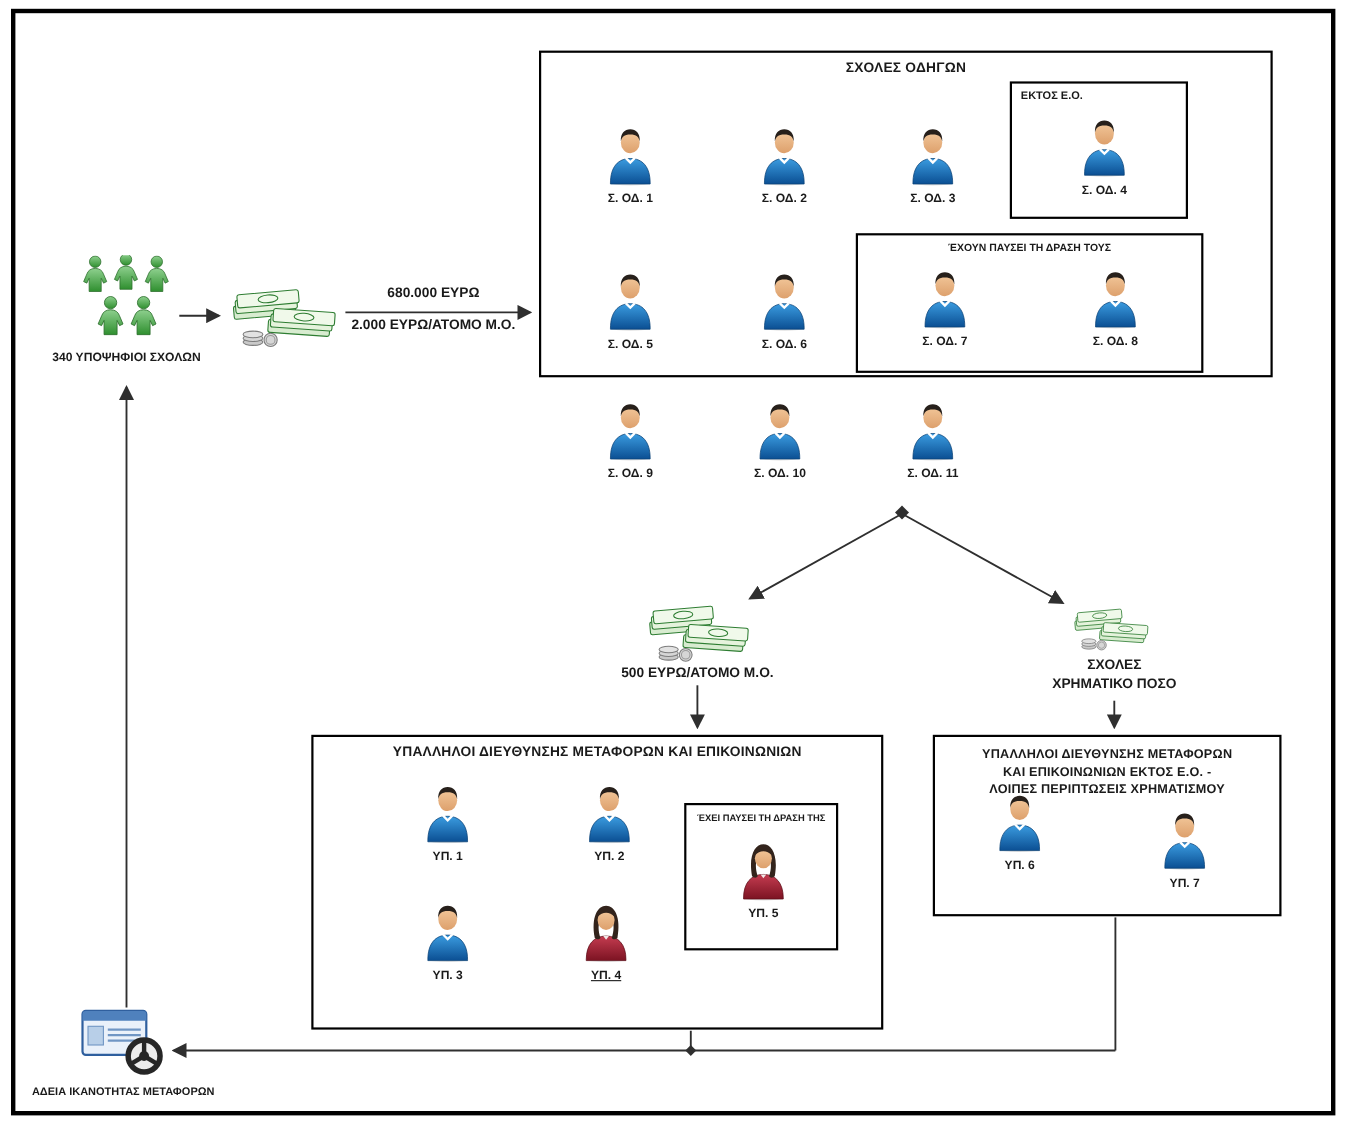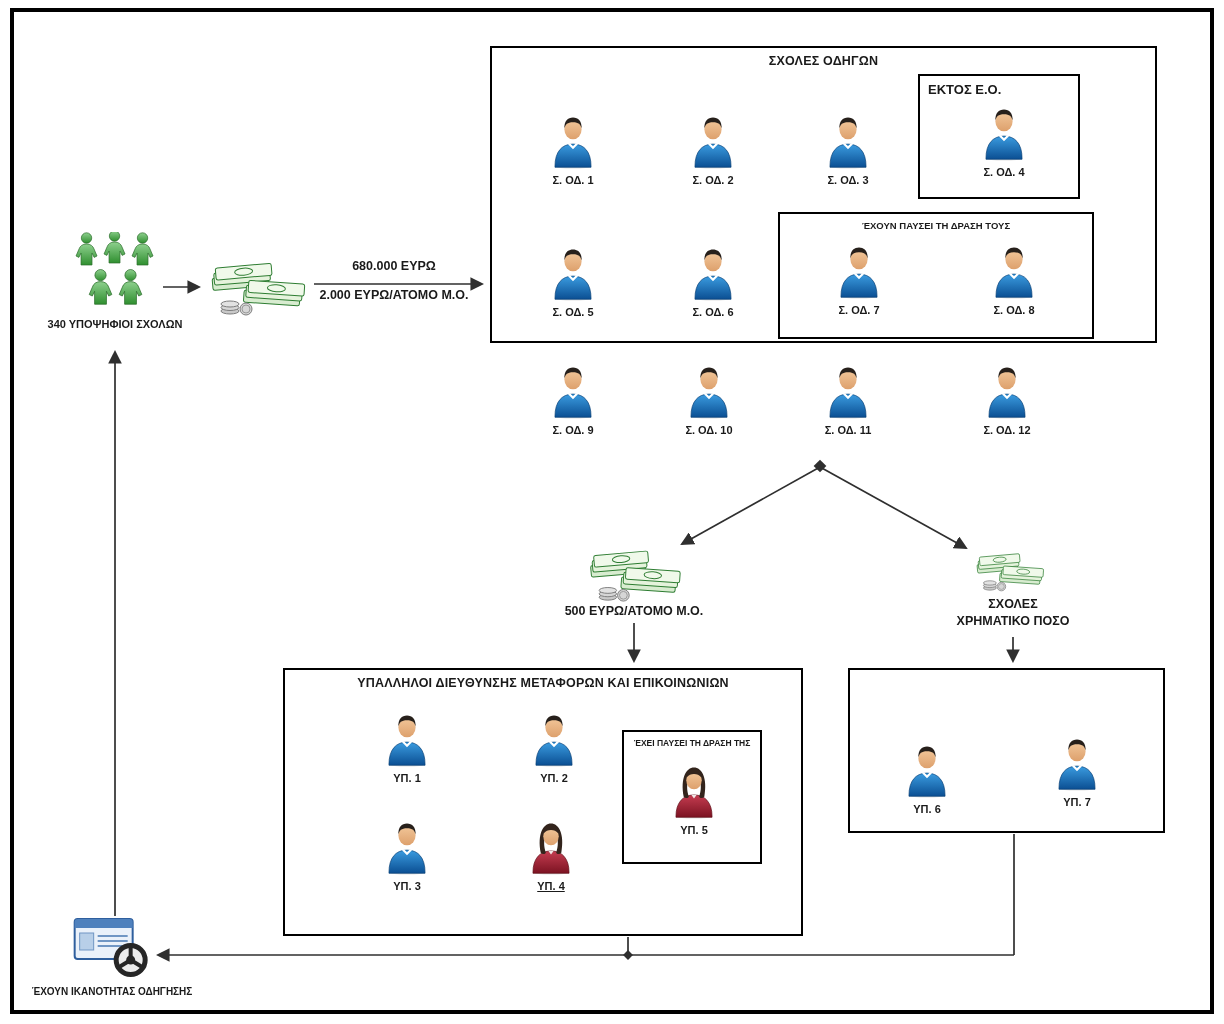--- a/index.html
+++ b/index.html
@@ -7,21 +7,21 @@
   body { font-family: "Liberation Sans", sans-serif; color: #1a1a1a; }
   .canvas { position: relative; width: 1224px; height: 1024px; background: #fff; overflow: hidden; }
   .frame { position: absolute; left: 10px; top: 8px; width: 1204px; height: 1006px; border: 4px solid #000; z-index: 0; }
   .connectors { position: absolute; left: 0; top: 0; z-index: 1; pointer-events: none; }
 
   .box { position: absolute; border: 2.5px solid #000; background: transparent; z-index: 2; }
   .box-title { text-align: center; font-weight: bold; font-size: 12.5px; padding-top: 6px; letter-spacing: .2px; white-space: nowrap; }
   .box-title.multi { white-space: normal; line-height: 16px; padding-top: 8px; }
   .subbox { position: absolute; border: 2px solid #000; background: transparent; }
   .sub-title { text-align: center; font-weight: bold; font-size: 9.5px; padding-top: 6px; white-space: nowrap; }
-  .sub-title.corner { text-align: left; padding-left: 8px; font-size: 13px; }
+  .sub-title.corner { text-align: left; padding-left: 8px; font-size: 10px; }
 
   .person { position: absolute; width: 120px; transform: translateX(-50%); display: flex; flex-direction: column; align-items: center; z-index: 3; }
   .person svg { width: 52px; height: 55px; }
   .plabel { font-size: 11px; font-weight: bold; margin-top: 1px; white-space: nowrap; }
 
   .node { position: absolute; transform: translateX(-50%); display: flex; flex-direction: column; align-items: center; z-index: 2; }
   .node .nlabel { font-size: 11px; font-weight: bold; margin-top: 4px; white-space: nowrap; }
   .node .nlabel.small { font-size: 10px; }
 
   .flabel { position: absolute; transform: translateX(-50%); font-weight: bold; font-size: 12.5px; white-space: nowrap; text-align: center; z-index: 2; }
@@ -237,26 +237,20 @@
             <use href="#sym-male"></use>
           </svg></span>
       <span class="plabel">Σ. ΟΔ. 10</span>
     </div>
     <div class="person" style="left:356px; top:316px;">
       <span><svg viewBox="0 0 60 64">
             <use href="#sym-male"></use>
           </svg></span>
       <span class="plabel">Σ. ΟΔ. 11</span>
     </div>
-    <div class="person" style="left:515px; top:316px;">
-      <span><svg viewBox="0 0 60 64">
-            <use href="#sym-male"></use>
-          </svg></span>
-      <span class="plabel">Σ. ΟΔ. 12</span>
-    </div>
   </div>
 
   <div class="node" style="left:635px; top:542px;">
     <span>
       <svg width="100" height="62" viewBox="0 0 100 64">
           <use href="#sym-money"></use>
         </svg>
     </span>
   </div>
   <div class="flabel" style="left:634px; top:604px;">500 ΕΥΡΩ/ΑΤΟΜΟ Μ.Ο.</div>
@@ -306,35 +300,40 @@
       <div class="person" style="left:70px; top:32px;">
         <span><svg viewBox="0 0 60 64">
               <use href="#sym-female"></use>
             </svg></span>
         <span class="plabel">ΥΠ. 5</span>
       </div>
     </div>
   </div>
 
   <div class="box" style="left:848px; top:668px; width:317px; height:165px;">
-    <div class="person" style="left:77px; top:73px;text-align:right;">
+    <div class="box-title multi" style="font-size:11.5px;">
+      <div>ΥΠΑΛΛΗΛΟΙ ΔΙΕΥΘΥΝΣΗΣ ΜΕΤΑΦΟΡΩΝ</div>
+      <div>ΚΑΙ ΕΠΙΚΟΙΝΩΝΙΩΝ ΕΚΤΟΣ Ε.Ο. -</div>
+      <div>ΛΟΙΠΕΣ ΠΕΡΙΠΤΩΣΕΙΣ ΧΡΗΜΑΤΙΣΜΟΥ</div>
+    </div>
+    <div class="person" style="left:77px; top:50px;text-align:right;">
       <span><svg viewBox="0 0 60 64">
             <use href="#sym-male"></use>
           </svg></span>
       <span class="plabel">ΥΠ. 6</span>
     </div>
     <div class="person" style="left:227px; top:66px;">
       <span><svg viewBox="0 0 60 64">
             <use href="#sym-male"></use>
           </svg></span>
       <span class="plabel">ΥΠ. 7</span>
     </div>
   </div>
 
   <div class="node" style="left:112px; top:916px;">
     <span>
       <svg width="80" height="62" viewBox="0 0 78 62">
           <use href="#sym-license"></use>
         </svg>
     </span>
-    <div class="nlabel small">ΈΧΟΥΝ ΙΚΑΝΟΤΗΤΑΣ ΟΔΗΓΗΣΗΣ</div>
+    <div class="nlabel small">ΑΔΕΙΑ ΙΚΑΝΟΤΗΤΑΣ ΜΕΤΑΦΟΡΩΝ</div>
   </div>
 </div>
 
 </body></html>

